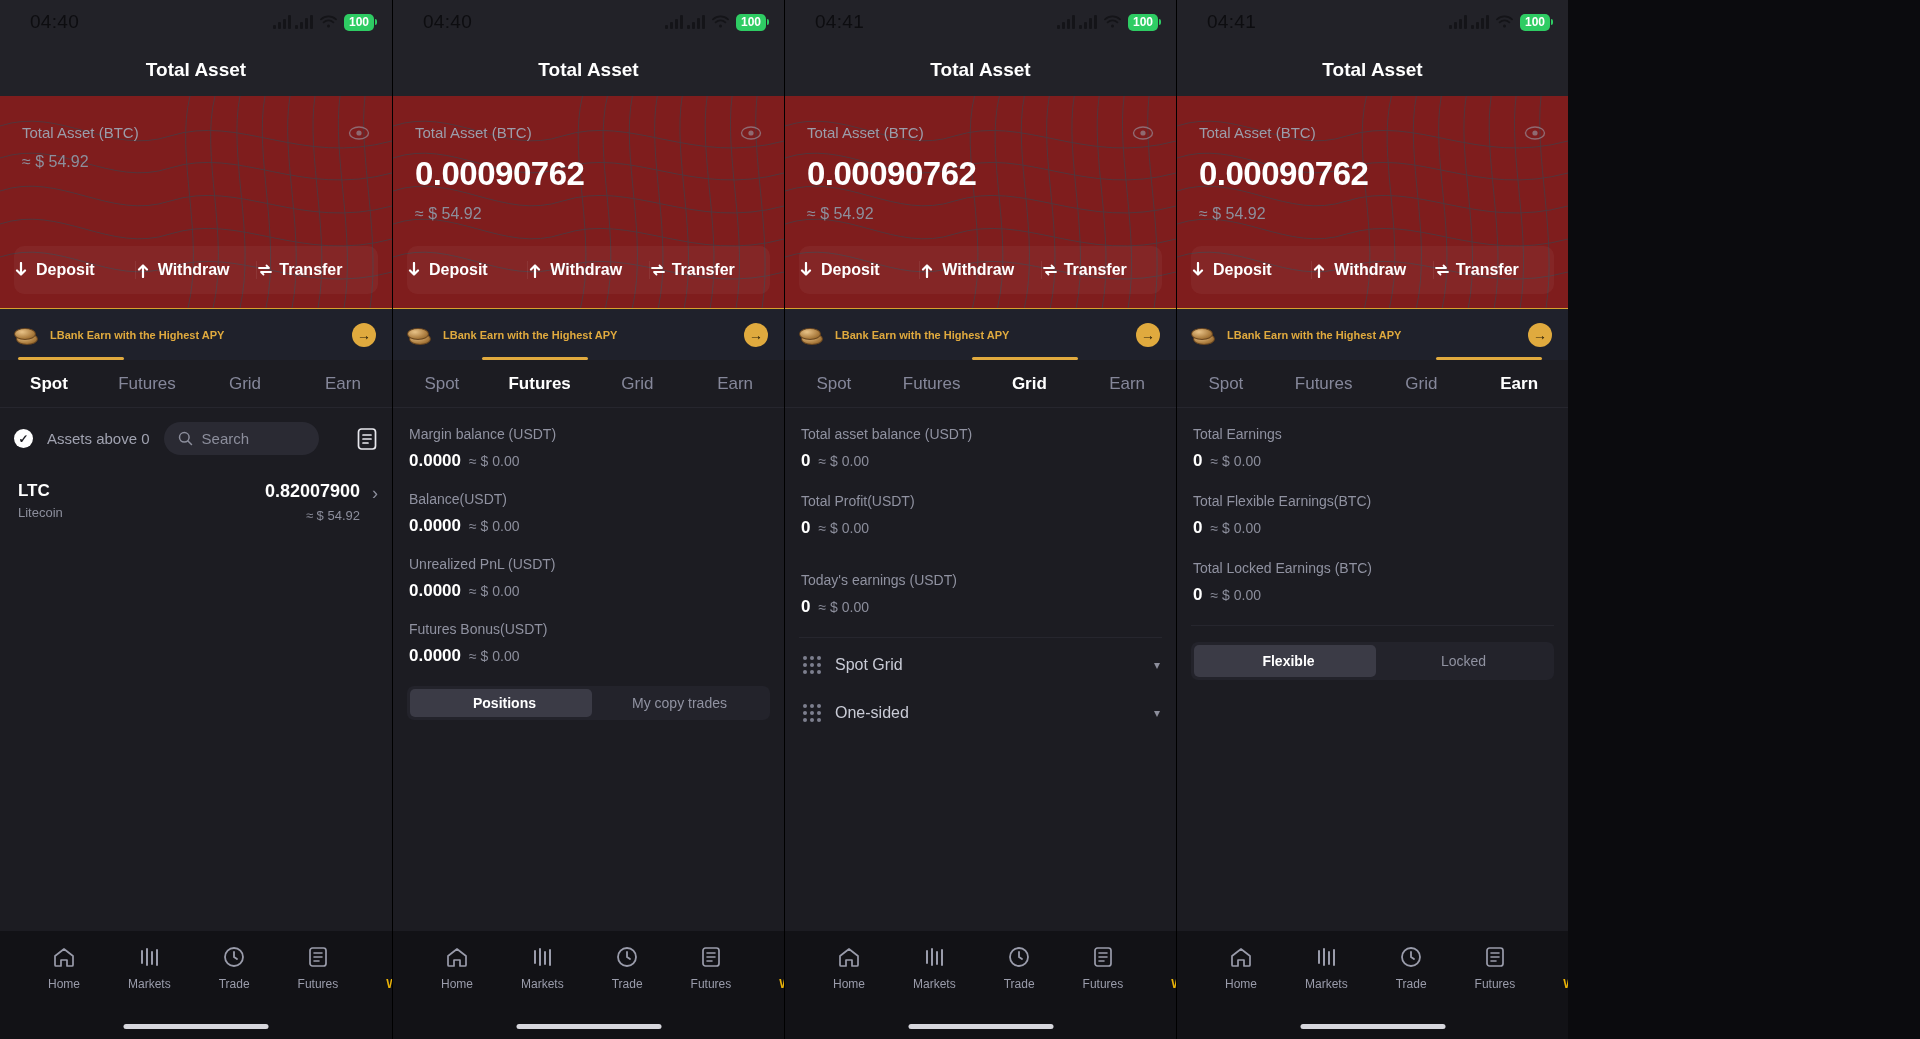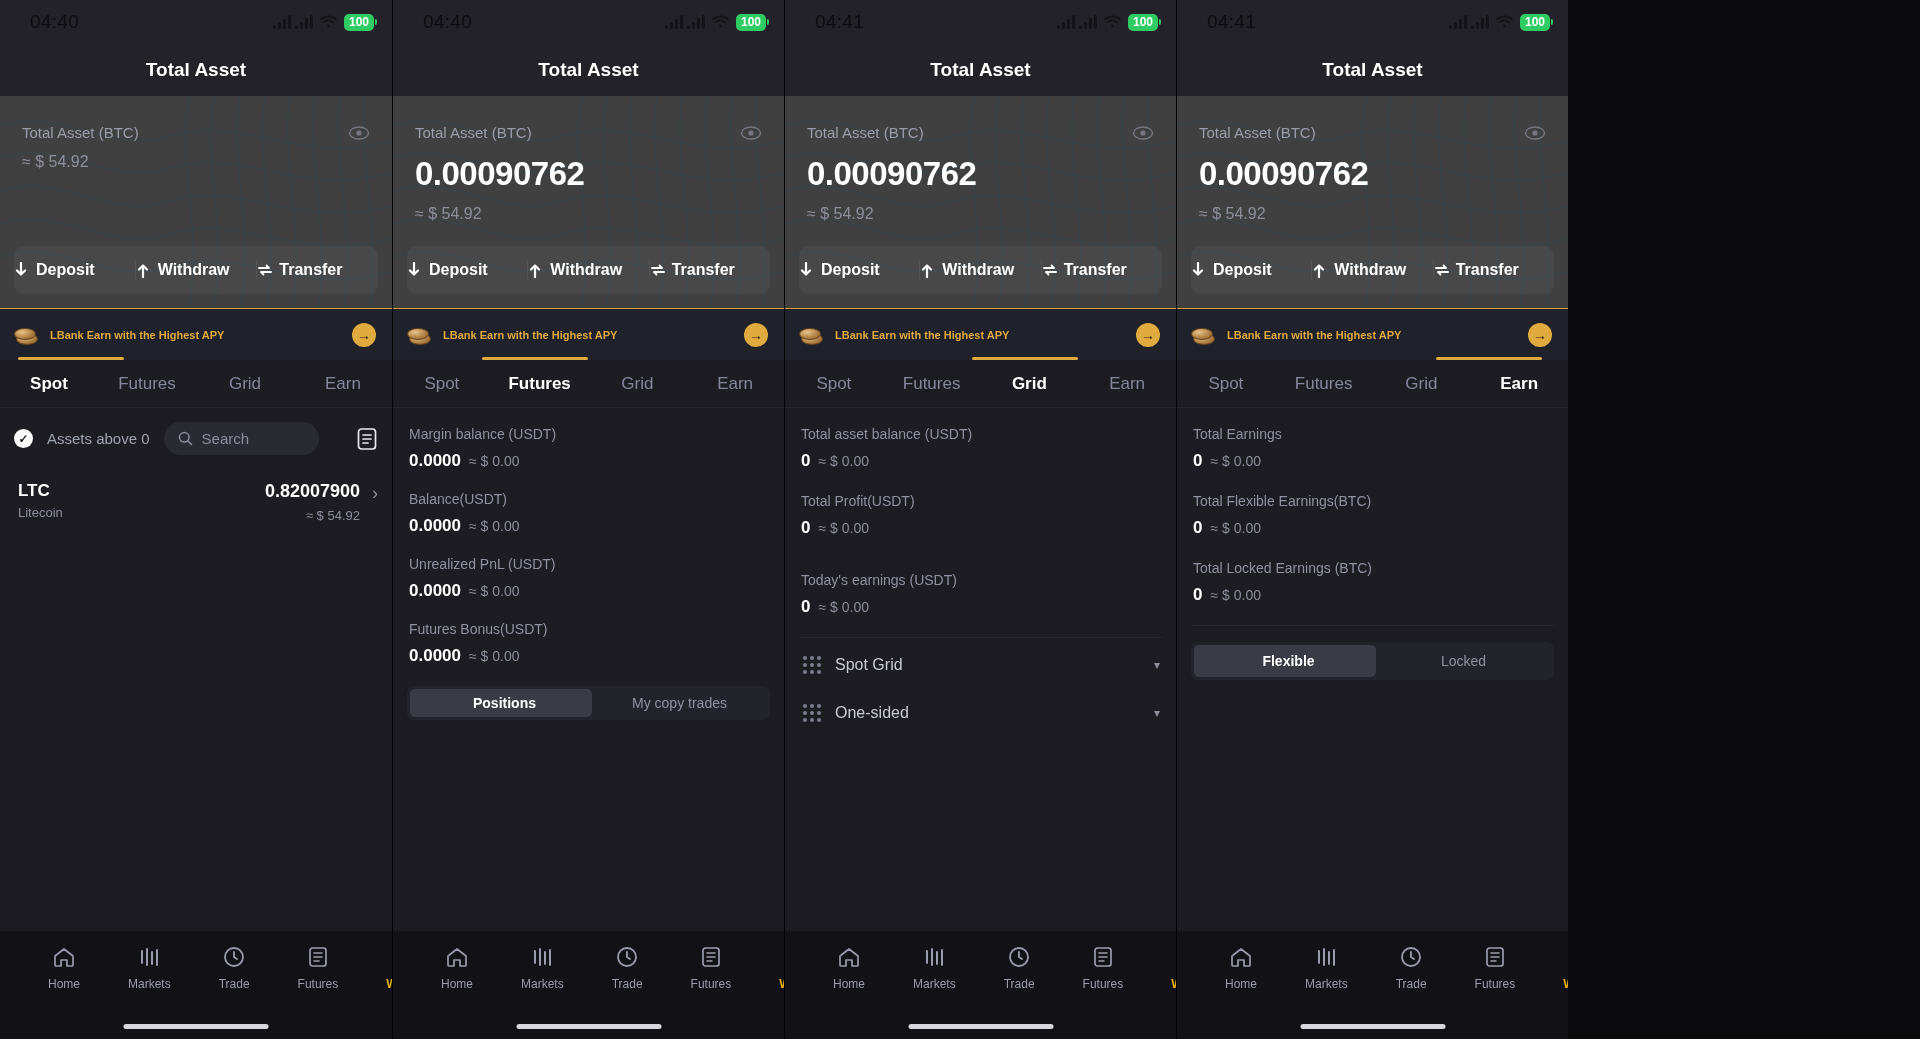--- a/index.html
+++ b/index.html
@@ -45,21 +45,21 @@
 
   
   .apptitle {
     background:#222228; height: 52px; display:flex; align-items:center;
     justify-content:center; color:#fff; font-size:19px; font-weight:700;
     position: relative; z-index: 5;
   }
 
   
   .hero {
-    position: relative; height: 212px; background:#404040;
+    position: relative; height: 212px; background:#7f1d1d;
     overflow:hidden;
   }
   .hero svg.lines { position:absolute; inset:0; width:100%; height:100%; }
   .hero-inner { position:relative; z-index:2; padding: 28px 22px 0 22px; }
   .hero-row { display:flex; align-items:center; justify-content:space-between; }
   .hero-label { color:#9b9daa; font-size:15px; }
   .eye { width:22px; height:14px; opacity:.6; }
   .hero-amount { color:#fff; font-size:33px; font-weight:700; letter-spacing:-.5px; margin-top:14px;}
   .hero-approx { color:#8d8f9c; font-size:16px; margin-top:12px;}
 

